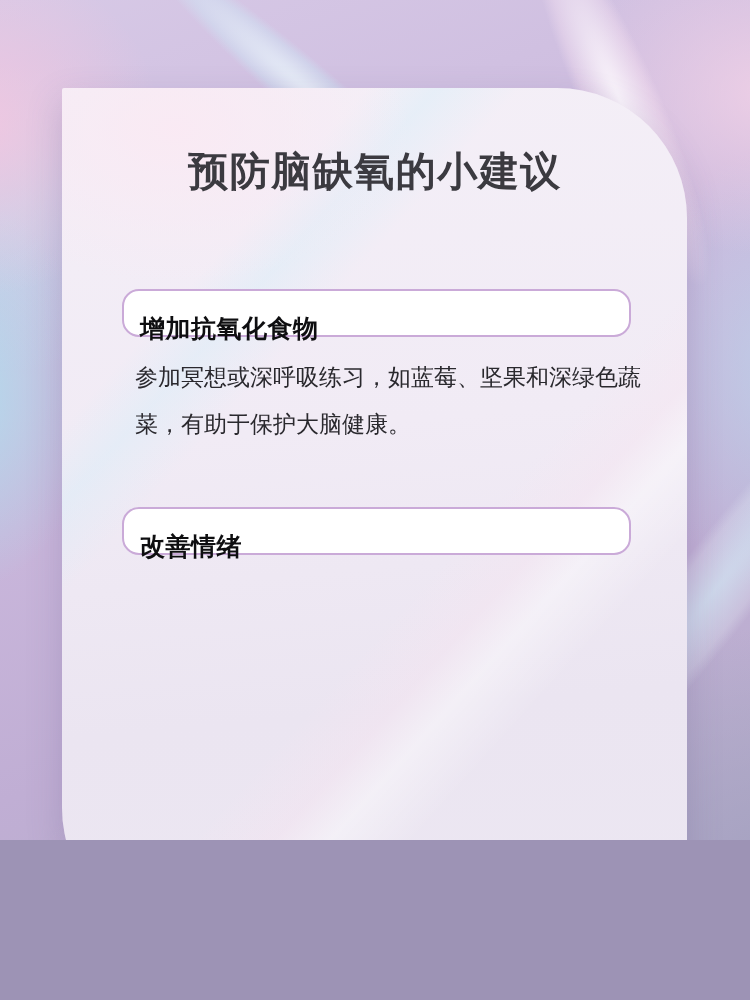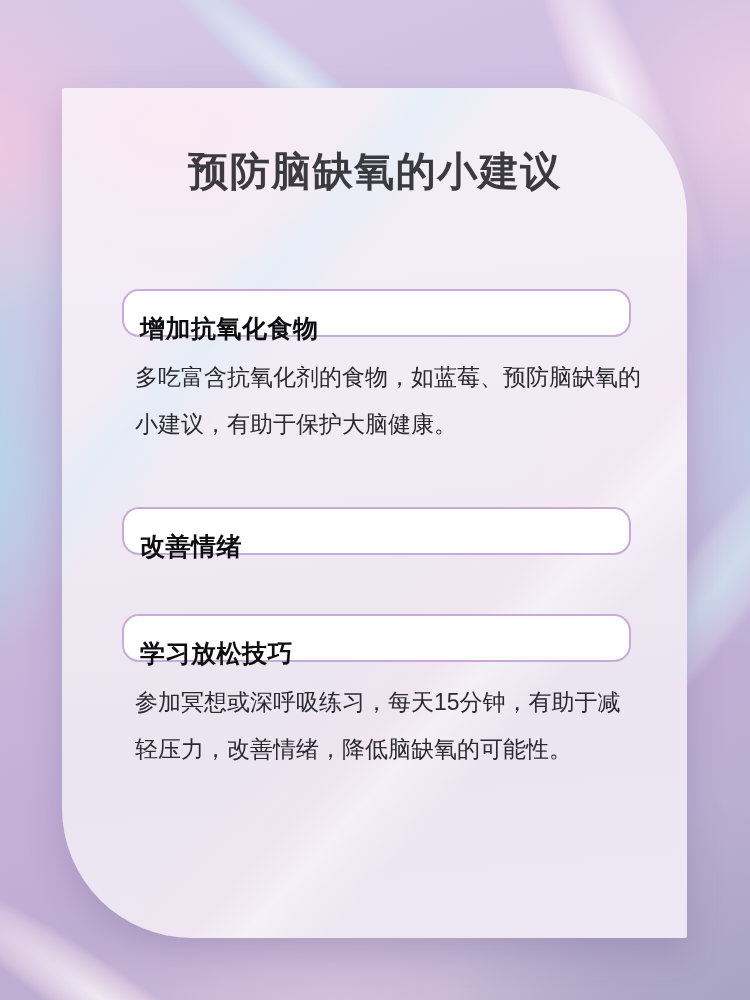--- a/index.html
+++ b/index.html
@@ -2,21 +2,21 @@
 <html lang="zh"><head>
 <meta charset="utf-8">
 <style>
   html,body{margin:0;padding:0;}
   body{
     font-family:"Liberation Sans","DejaVu Sans",sans-serif;
     background:#9d93b5;
   }
   .stage{
     position:relative;
-    width:750px;height:1000px;
+    width:750px;height:840px;
     overflow:hidden;
     background:
       radial-gradient(ellipse 270px 250px at -3% 15%, rgba(245,199,224,0.85), transparent 68%),
       radial-gradient(ellipse 190px 280px at -5% 47%, rgba(173,226,240,0.85), transparent 70%),
       radial-gradient(ellipse 240px 220px at 1% 26%, rgba(188,229,241,0.45), transparent 70%),
       radial-gradient(ellipse 300px 250px at 102% 11%, rgba(246,212,232,0.75), transparent 65%),
       radial-gradient(ellipse 210px 320px at 104% 44%, rgba(186,224,242,0.55), transparent 70%),
       radial-gradient(ellipse 460px 330px at 104% 103%, rgba(164,160,192,0.9), transparent 72%),
       radial-gradient(ellipse 420px 260px at 45% 104%, rgba(240,214,234,0.55), transparent 70%),
       linear-gradient(160deg,#d7c9e6 0%,#d0c0e1 22%,#c9b6db 48%,#c0aed4 72%,#b6afcb 100%);
@@ -105,30 +105,24 @@
   <div class="card"></div>
 
   <div class="page-title">预防脑缺氧的小建议</div>
 
   <div class="content">
 
     <div class="section">
       <div class="pill">
         <span class="pill-label">增加抗氧化食物</span>
       </div>
-      <p class="body-text">多吃富含抗氧化剂的食物，如蓝莓、预防脑缺氧的小建议，有助于保护大脑健康。</p>
+      <p class="body-text">参加冥想或深呼吸练习，如蓝莓、坚果和深绿色蔬菜，有助于保护大脑健康。</p>
     </div>
 
     <div class="section">
       <div class="pill">
         <span class="pill-label">改善情绪</span>
       </div>
     </div>
 
-    <div class="section">
-      <div class="pill">
-        <span class="pill-label">学习放松技巧</span>
-      </div>
-      <p class="body-text">参加冥想或深呼吸练习，每天15分钟，有助于减轻压力，改善情绪，降低脑缺氧的可能性。</p>
-    </div>
 
   </div>
 </div>
 
 </body></html>

